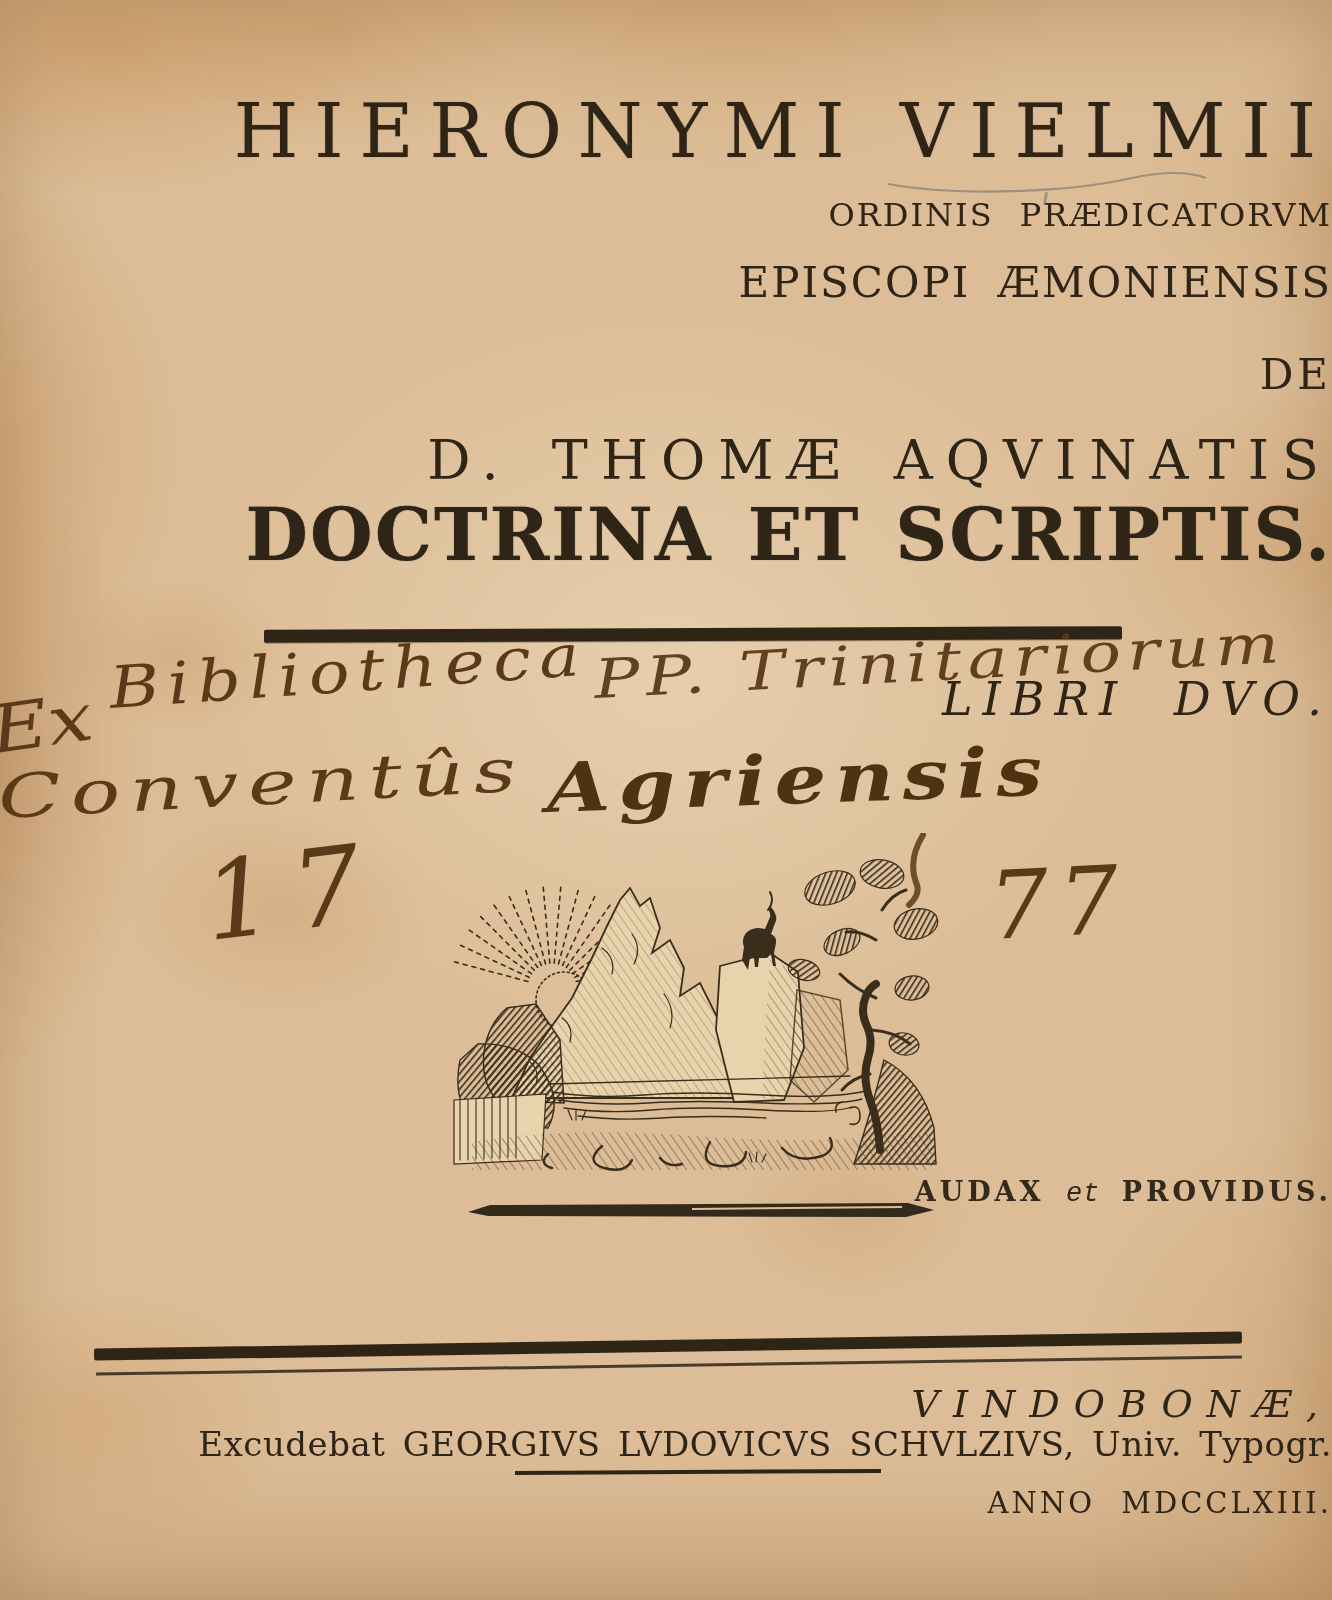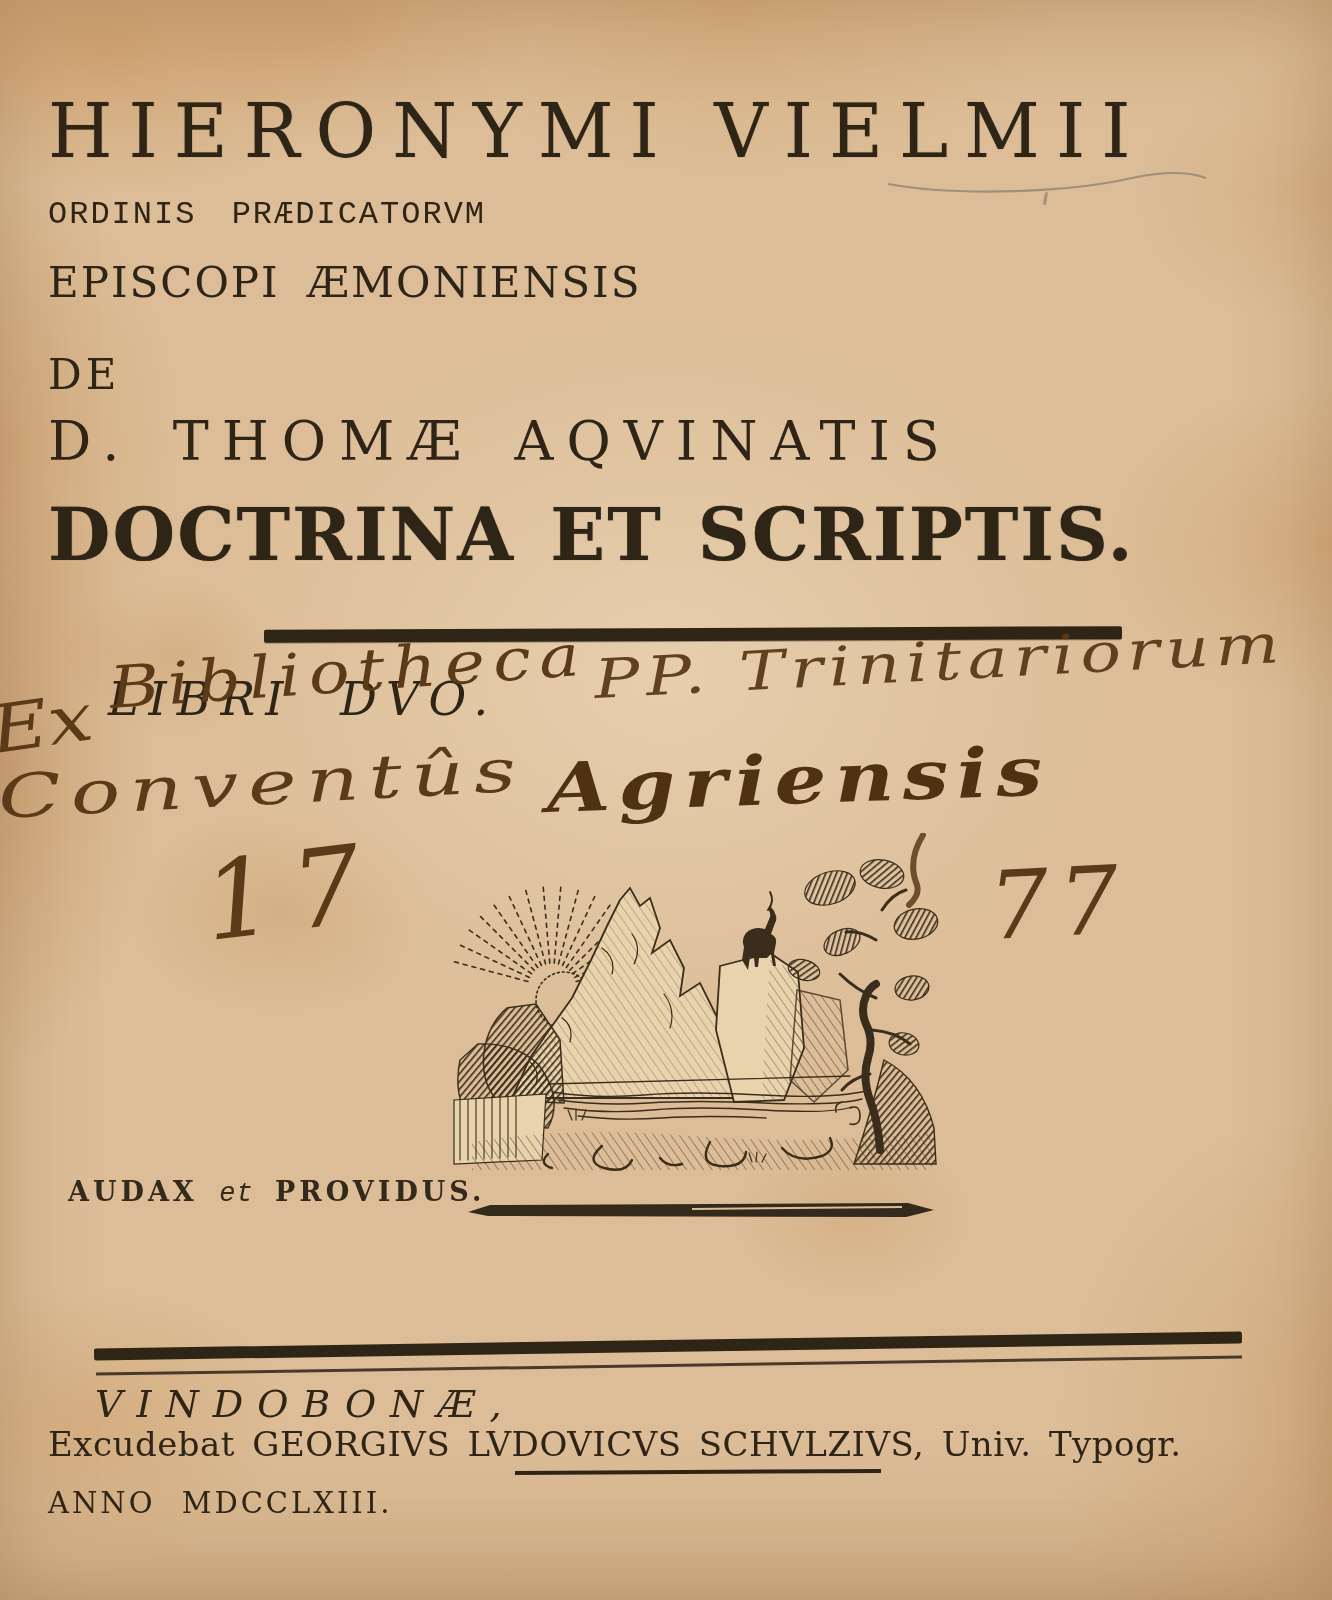--- a/index.html
+++ b/index.html
@@ -30,27 +30,27 @@
       radial-gradient(520px 260px at 55% 1%, rgba(196,136,70,.20), transparent 62%),
       radial-gradient(340px 260px at 99% 34%, rgba(186,118,52,.22), transparent 62%),
       radial-gradient(300px 220px at 99% 12%, rgba(186,118,52,.16), transparent 62%),
       radial-gradient(460px 520px at 102% 90%, rgba(176,110,48,.24), transparent 66%),
       radial-gradient(320px 220px at 7% 89%, rgba(186,118,52,.22), transparent 62%),
       radial-gradient(260px 170px at 21% 57%, rgba(176,106,44,.16), transparent 60%),
       radial-gradient(200px 140px at 64% 76%, rgba(176,106,44,.14), transparent 60%),
       radial-gradient(700px 560px at 50% 42%, rgba(255,245,224,.30), transparent 68%);
     box-shadow:inset 0 0 90px rgba(130,85,40,.35);
   }
-  .abs{position:absolute;left:0;right:0;text-align:left;white-space:nowrap;margin-left:48px;}
+  .abs{position:absolute;left:0;right:0;text-align:right;white-space:nowrap;margin-left:48px;}
   .caps{letter-spacing:.02em;}
   .t-author{top:88px;font-size:74px;letter-spacing:16px;color:var(--ink);text-shadow:0 0 1px rgba(47,37,23,.5);}
-  .t-order{top:196px;font-size:32px;letter-spacing:2px;word-spacing:14px;font-family:Liberation Mono, monospace;}
+  .t-order{top:196px;font-size:32px;letter-spacing:2px;word-spacing:14px;}
   .t-bishop{top:258px;font-size:42px;letter-spacing:2px;word-spacing:12px;}
   .t-de{top:350px;font-size:42px;letter-spacing:4px;}
-  .t-subject{top:410px;font-size:54px;letter-spacing:13px;word-spacing:10px;}
+  .t-subject{top:429px;font-size:54px;letter-spacing:13px;word-spacing:10px;}
   .t-main{top:492px;font-size:72px;font-weight:700;letter-spacing:2px;word-spacing:8px;text-shadow:0 0 1px rgba(47,37,23,.6);}
   .rule-title{position:absolute;left:264px;top:628px;width:858px;height:13px;background:var(--ink);transform:rotate(-.25deg);border-radius:2px;box-shadow:0 1px 0 rgba(47,37,23,.35);}
   .t-half{top:672px;font-size:46px;font-style:italic;letter-spacing:10px;word-spacing:22px;padding-left:60px;}
   .hw{position:absolute;font-style:italic;color:var(--hand);white-space:nowrap;transform-origin:left bottom;}
   .hw-ex{left:-4px;top:692px;font-size:66px;transform:rotate(-8deg) scaleX(1.2);}
   .hw-bib{left:112px;top:654px;font-size:58px;letter-spacing:7px;transform:rotate(-4deg) scaleX(1.17);}
   .hw-pp{left:596px;top:648px;font-size:54px;letter-spacing:5px;transform:rotate(-3deg) scaleX(1.25);opacity:.95;}
   .hw-conv{left:0px;top:762px;font-size:60px;letter-spacing:7px;transform:rotate(-3deg) scaleX(1.37);}
   .hw-agr{left:548px;top:748px;font-size:68px;font-weight:600;letter-spacing:7px;transform:rotate(-2deg) scaleX(1.2);color:#4e3212;}
   .hw-y17{left:212px;top:840px;font-size:108px;letter-spacing:20px;transform:rotate(-7deg);}

